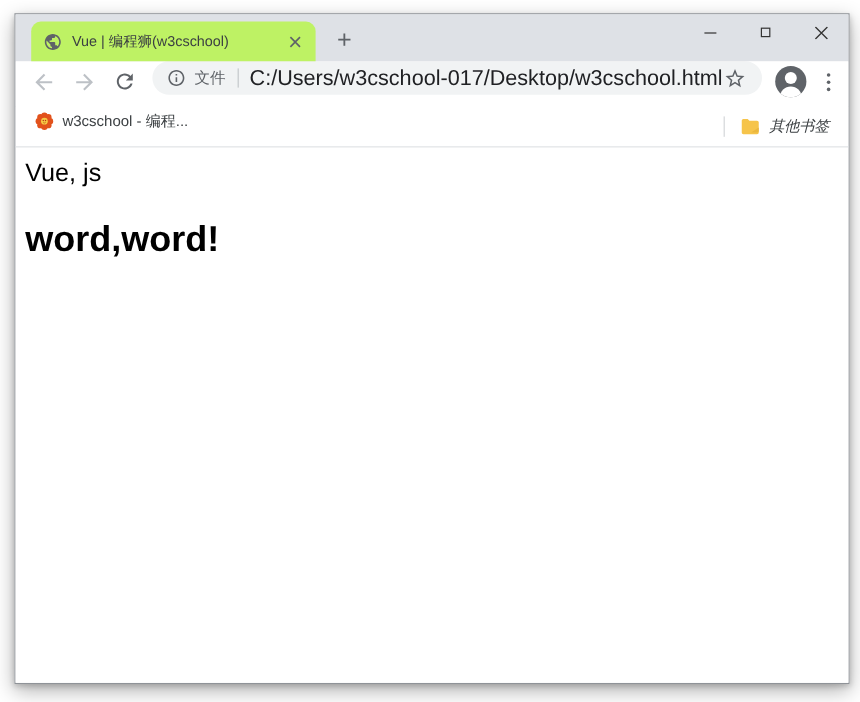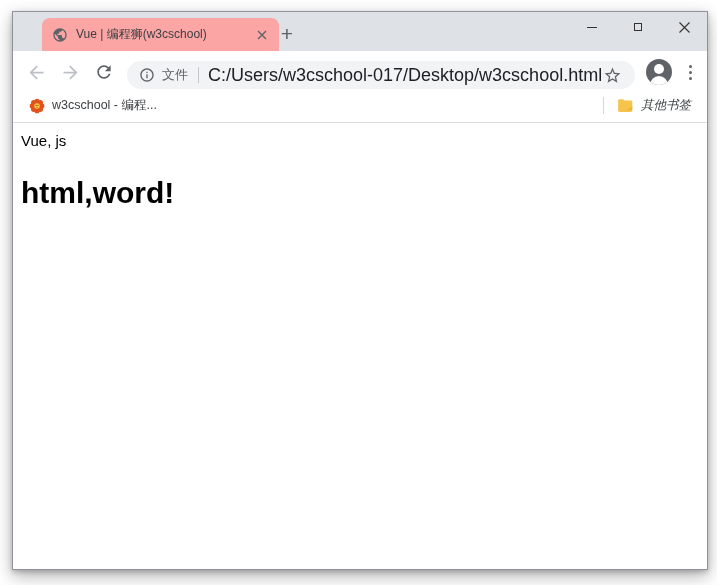--- a/index.html
+++ b/index.html
@@ -22,25 +22,24 @@
   }
 
   
   .tabstrip {
     height: 39px; background: #dee1e6;
     position: relative; flex: none;
   }
   .tab {
     position: absolute; left: 13px; bottom: 0;
     width: 237px; height: 33px;
-    background: #fca5a5;
+    background: #bef264;
     border-radius: 8px 8px 0 0;
     display: flex; align-items: center;
     padding: 0 8px 0 10px;
-    margin-left: 16px;
   }
   .tab-favicon { width: 16px; height: 16px; flex: none; display: flex; }
   .tab-title {
     margin-left: 8px; flex: 1;
     font-size: 12px; color: #3c4043;
     white-space: nowrap; overflow: hidden;
   }
   .tab-close {
     width: 18px; height: 18px; flex: none;
     display: flex; align-items: center; justify-content: center;
@@ -59,21 +58,21 @@
   .win-btn {
     width: 46px; height: 30px;
     display: flex; align-items: center; justify-content: center;
   }
   .glyph-min { width: 10px; height: 1px; background: #333; }
   .glyph-max { width: 8px; height: 8px; border: 1px solid #333; }
 
   
   .toolbar {
     height: 38px; background: #fff;
-    display: flex; align-items: flex-end;
+    display: flex; align-items: flex-start;
     padding: 0 4px 0 6px; flex: none;
   }
   .nav-btn {
     width: 34px; height: 34px; flex: none;
     display: flex; align-items: center; justify-content: center;
     border-radius: 50%;
   }
   .omnibox {
     flex: 1; min-width: 0; height: 28px;
     background: #f1f3f4; border-radius: 14px;
@@ -95,32 +94,32 @@
   .kebab-btn { width: 26px; height: 34px; flex: none; display: flex; flex-direction: column; align-items: center; justify-content: center; gap: 3px; }
   .kebab-dot { width: 3px; height: 3px; border-radius: 50%; background: #5f6368; }
 
   
   .bookmarks-bar {
     height: 34px; background: #fff;
     border-bottom: 1px solid #dadce0;
     display: flex; align-items: center;
     padding: 0 10px 0 16px; flex: none;
   }
-  .bookmark-item { display: flex; align-items: center; gap: 7px; height: 26px; padding: 0 6px 0 0; border-radius: 13px; }
+  .bookmark-item { display: flex; gap: 7px; height: 26px; padding: 0 6px 0 0; border-radius: 13px; }
   .bookmark-label { font-size: 12.5px; color: #3c4043; white-space: nowrap; }
   .bm-spacer { flex: 1; }
   .bm-separator { width: 1px; height: 17px; background: #d4d6d9; margin-right: 12px; flex: none; }
   .other-bookmarks { display: flex; align-items: center; gap: 8px; padding-right: 6px; font-style: italic; }
 
   
   .content {
     flex: 1; background: #fff;
     padding: 9px 8px 0 8px; overflow: hidden;
   }
-  .content-line1 { font-size: 15px; color: #000; margin: 0; line-height: 1.25; }
+  .content-line1 { font-size: 21px; color: #000; margin: 0; line-height: 1.25; }
   .content-heading {
     font-size: 30px; font-weight: bold; color: #000;
     margin: 25px 0 0 0; line-height: 1.1;
     letter-spacing: 0px;
   }
 </style>
 </head>
 <body>
 
 <div class="window">
@@ -236,16 +235,16 @@
           <path fill="#f6c44a" d="M3 5c0-1.1.9-2 2-2h5l2 2h9c1.1 0 2 .9 2 2v12c0 1.1-.9 2-2 2H5c-1.1 0-2-.9-2-2V5z"></path>
           <path fill="#eab73e" d="M14 19h7c1.1 0 2-.9 2-2v-4l-9 6z"></path>
         </svg>
       </span>
       <span class="bookmark-label">其他书签</span>
     </div>
   </div>
 
   <div class="content">
     <div class="content-line1">Vue, js</div>
-    <h1 class="content-heading">html,word!</h1>
+    <h1 class="content-heading">word,word!</h1>
   </div>
 
 </div>
 
 </body></html>

